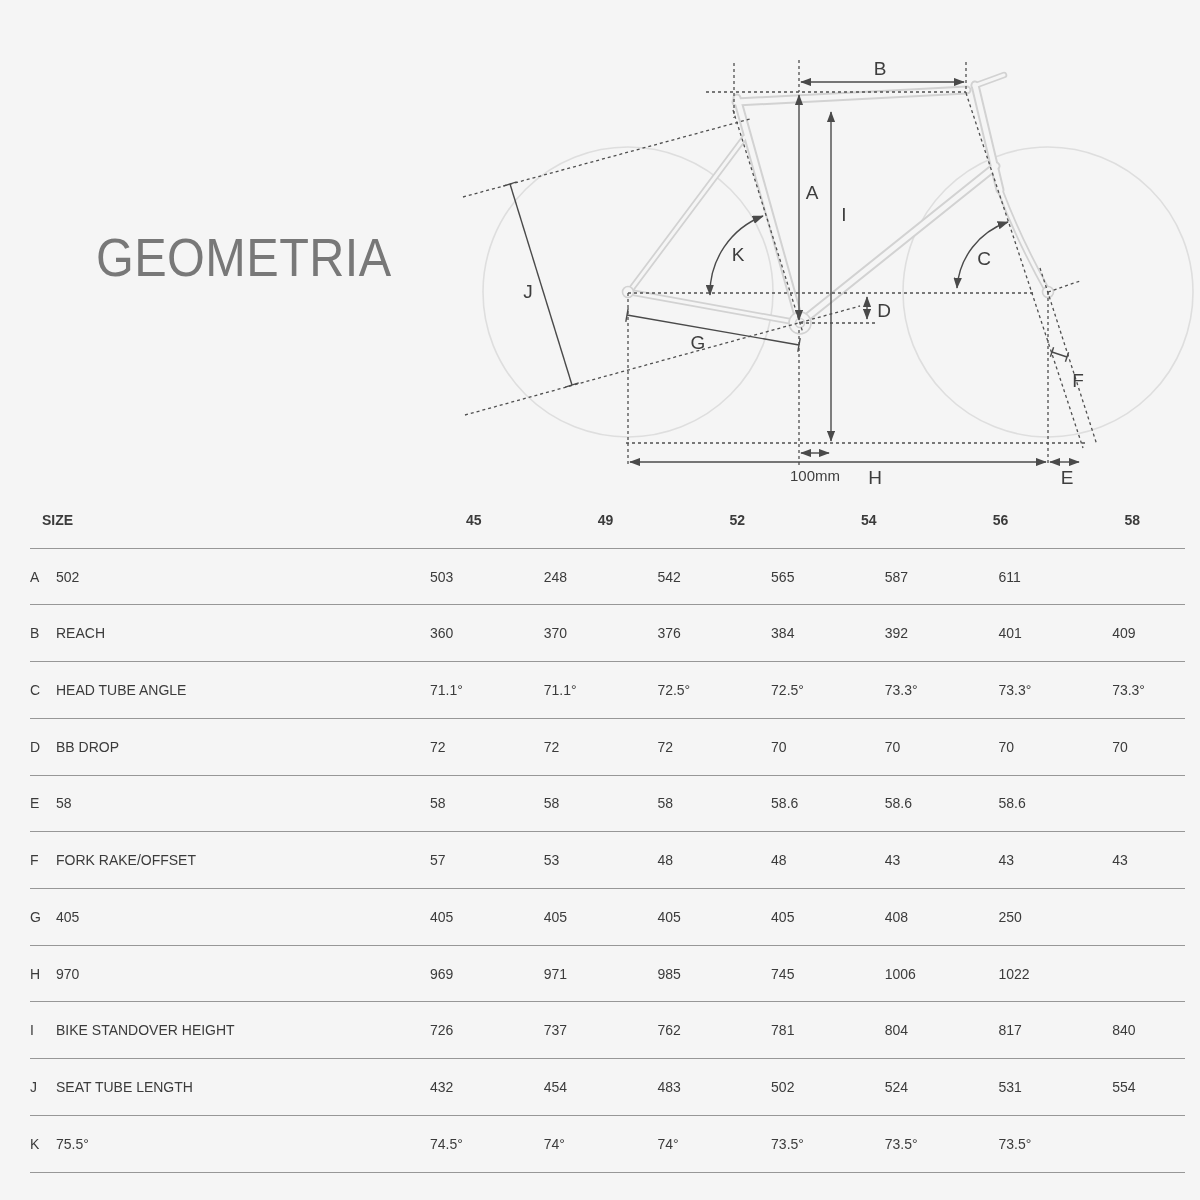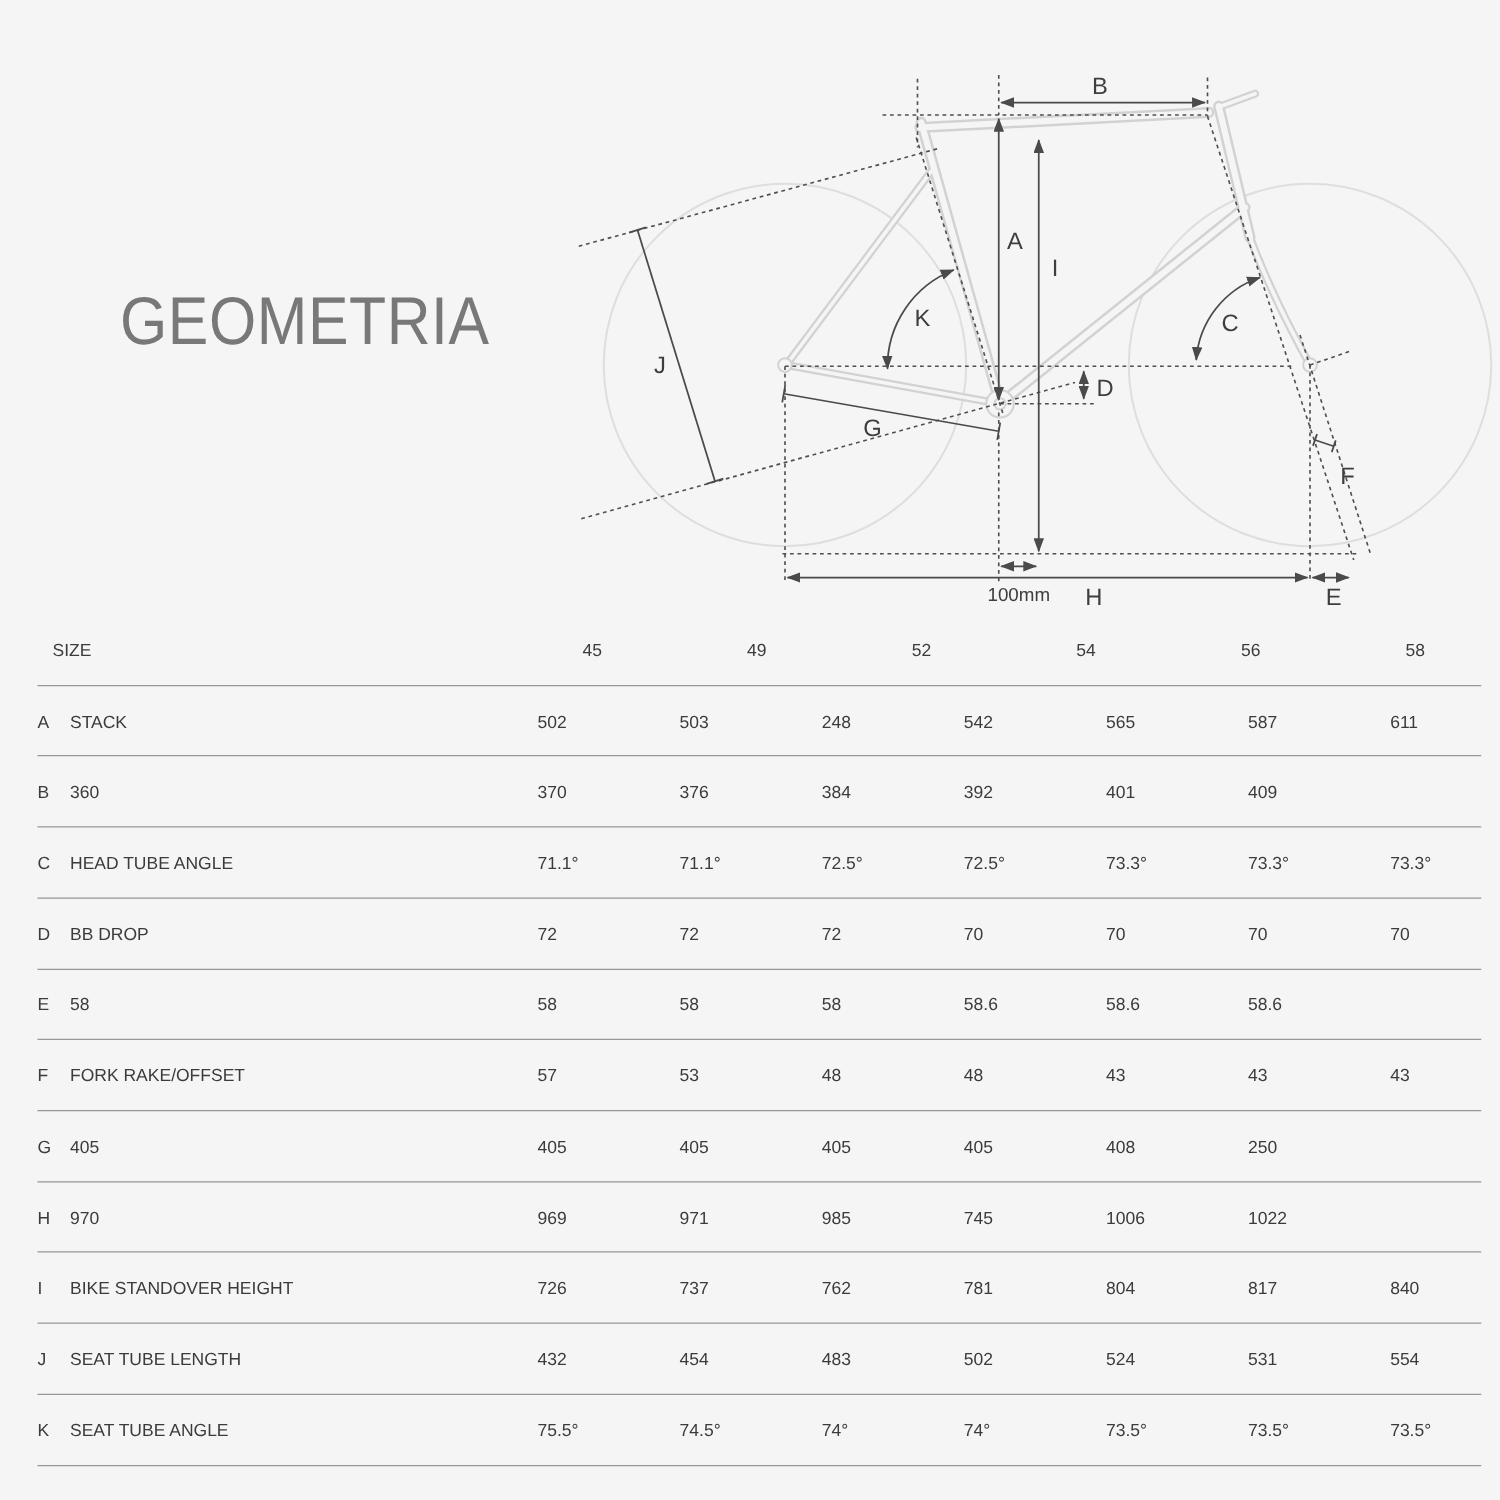--- a/index.html
+++ b/index.html
@@ -40,21 +40,21 @@
   }
   .t-row {
     display: grid;
     grid-template-columns: 26px 374px repeat(6, 113.7px) 1fr;
     align-items: center;
     height: 56.73px;
     border-bottom: 1px solid #979797;
     color: #3b3b3b;
     font-size: 14px;
   }
-  .t-row.header { font-weight: 400; gap: 18px; }
+  .t-row.header { font-weight: 700; gap: 18px; }
   .t-row .size-label { grid-column: 1 / 3; padding-left: 12px; }
   .t-row .cell { text-align: left; white-space: nowrap; }
   .t-row .letter { color: #3b3b3b; }
 </style>
 </head>
 <body>
 
 <div id="page">
 
   <div class="page-title">GEOMETRIA</div>
@@ -181,31 +181,31 @@
   <div class="cell">45</div>
         <div class="cell">49</div>
         <div class="cell">52</div>
         <div class="cell">54</div>
         <div class="cell">56</div>
         <div class="cell">58</div>
         <div class="cell">61</div>
       </div>
       <div class="t-row">
     <div class="letter">A</div>
-    <div class="cell">STACK</div>
   <div class="cell">502</div>
         <div class="cell">503</div>
         <div class="cell">248</div>
         <div class="cell">542</div>
         <div class="cell">565</div>
         <div class="cell">587</div>
         <div class="cell">611</div>
       </div>
       <div class="t-row">
     <div class="letter">B</div>
+    <div class="cell">REACH</div>
   <div class="cell">360</div>
         <div class="cell">370</div>
         <div class="cell">376</div>
         <div class="cell">384</div>
         <div class="cell">392</div>
         <div class="cell">401</div>
         <div class="cell">409</div>
       </div>
       <div class="t-row">
     <div class="letter">C</div>
@@ -287,21 +287,20 @@
   <div class="cell">432</div>
         <div class="cell">454</div>
         <div class="cell">483</div>
         <div class="cell">502</div>
         <div class="cell">524</div>
         <div class="cell">531</div>
         <div class="cell">554</div>
       </div>
       <div class="t-row">
     <div class="letter">K</div>
-    <div class="cell">SEAT TUBE ANGLE</div>
   <div class="cell">75.5°</div>
         <div class="cell">74.5°</div>
         <div class="cell">74°</div>
         <div class="cell">74°</div>
         <div class="cell">73.5°</div>
         <div class="cell">73.5°</div>
         <div class="cell">73.5°</div>
       </div>
     </div>
 

